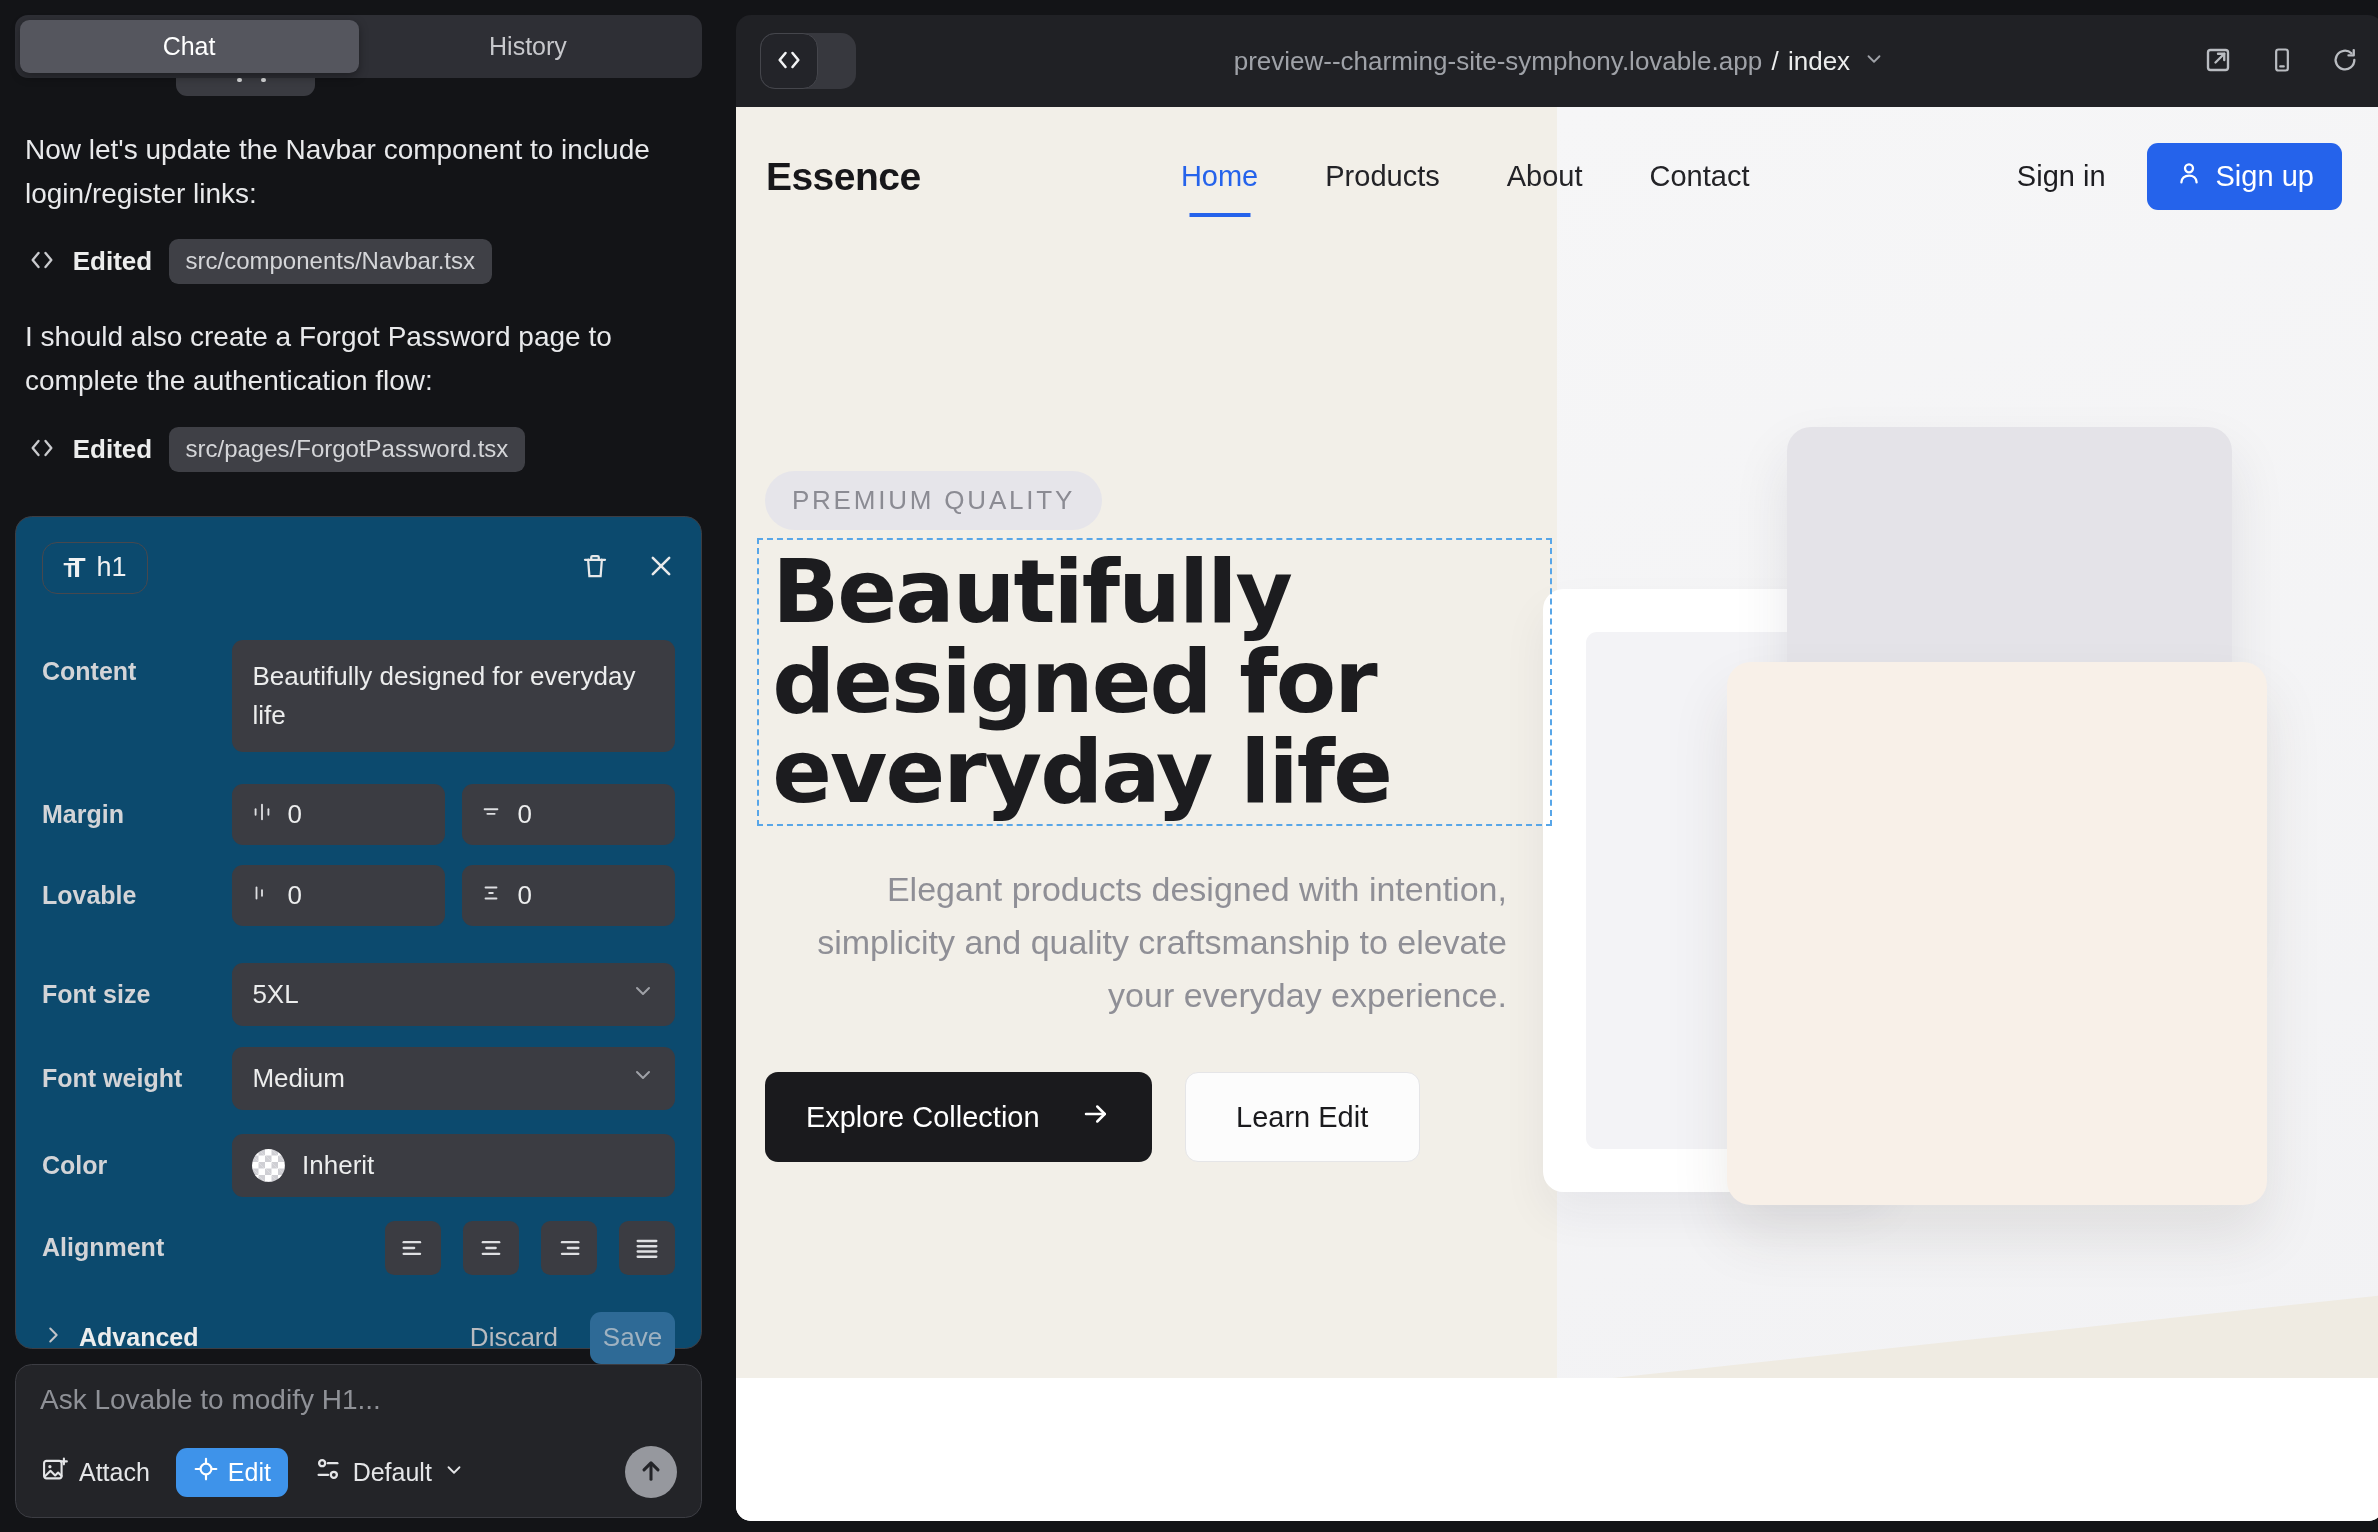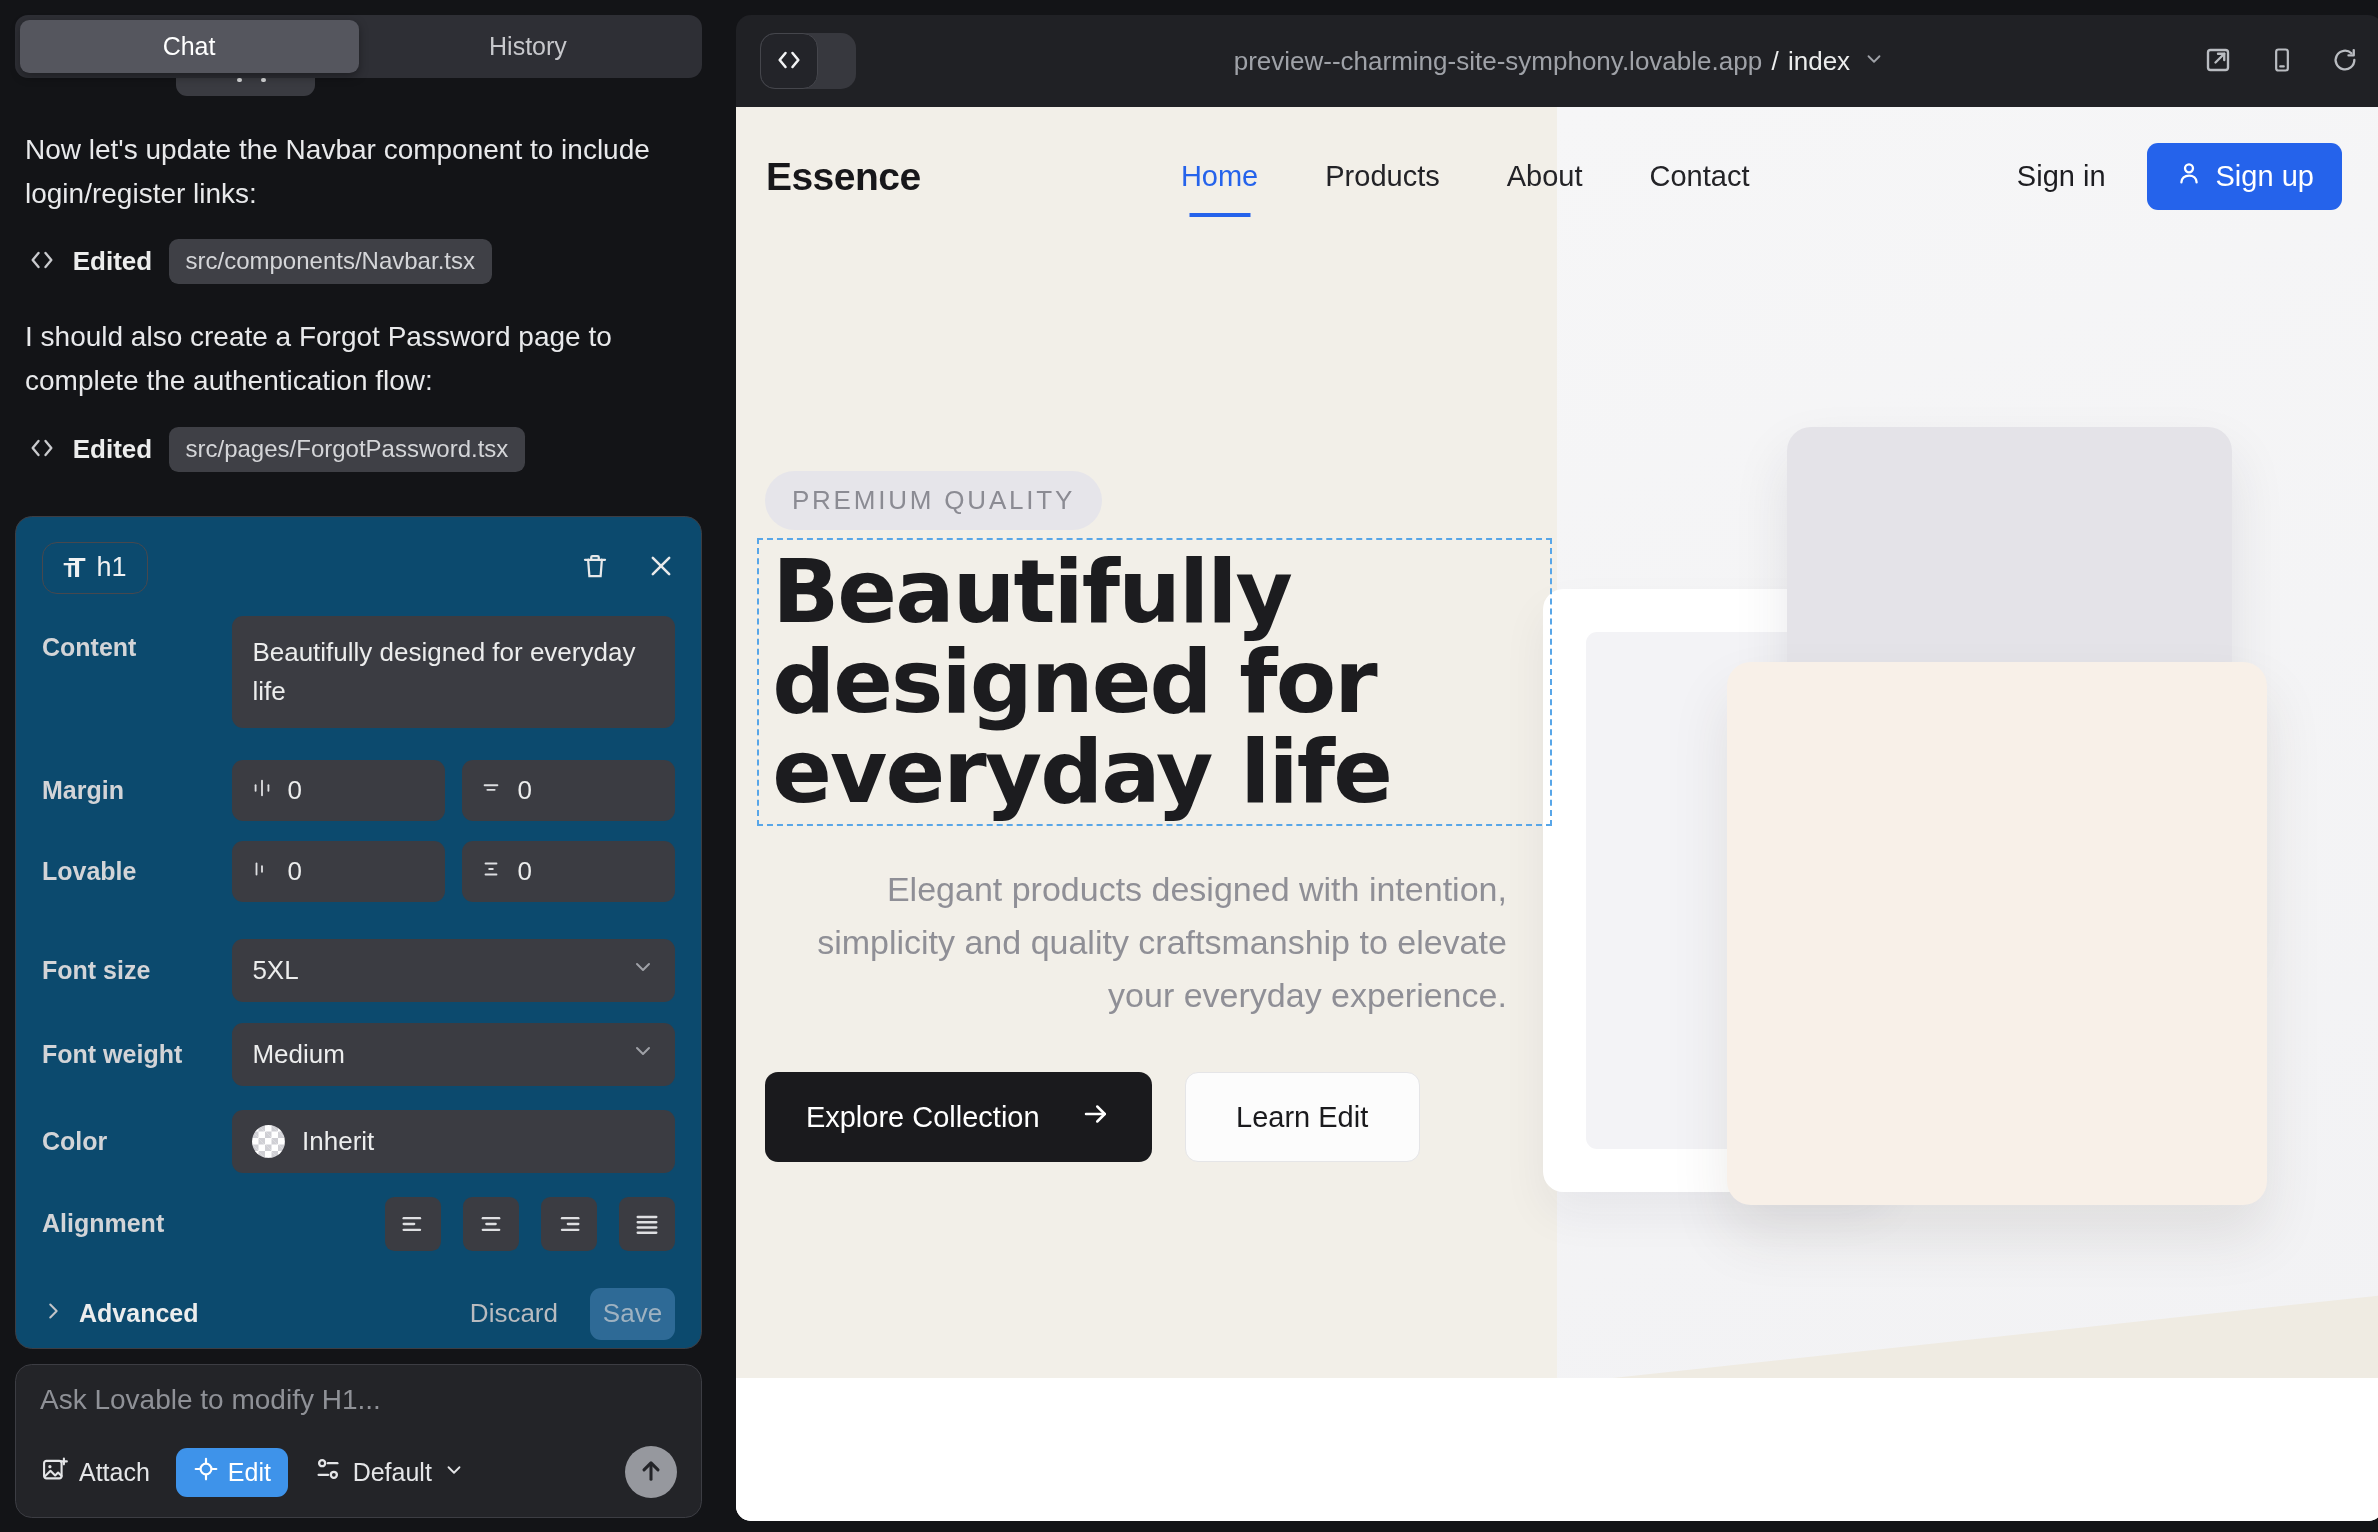--- a/index.html
+++ b/index.html
@@ -34,21 +34,21 @@
     background:#0c4a6e; border:1.9px solid #3c3d43; border-radius:16.7px; padding:20.4px 26px; z-index:3; }
   .ed-header { display:flex; align-items:center; height:61px; }
   .tag-pill { display:flex; align-items:center; gap:11px; border:1.9px solid #47484e;
     border-radius:15px; padding:9.3px 20.4px; color:#f0f1f2; }
   .tag-pill .tt-small { font-size:20.4px; font-weight:bold; }
   .tag-pill .tt-big { font-size:28px; font-weight:bold; margin-left:-7.4px; }
   .tag-pill .tagname { font-size:27px; }
   .ed-actions { margin-left:auto; display:flex; align-items:center; gap:37px; color:#e8e9ea; }
 
   .row { display:flex; align-items:center; margin-top:24px; }
-  .row-top { align-items:flex-start; margin-top:18px; }
+  .row-top { align-items:flex-start; margin-top:42px; }
   .lbl { width:190px; font-size:25px; font-weight:600; color:#d3d4d7; flex-shrink:0; }
   .row-top .lbl { margin-top:16.7px; }
   .content-field { flex:1; background:#3b3c42; border-radius:11px; padding:16.7px 20.4px;
     font-size:26px; line-height:39px; color:#eceded; min-height:109px; }
   .pair { flex:1; display:flex; gap:16.7px; }
   .mini-field { flex:1; height:61px; background:#3b3c42; border-radius:11px;
     display:flex; align-items:center; gap:15px; padding:0 18.6px; color:#eceded; font-size:26px; }
   .mini-field svg { color:#dddee1; flex-shrink:0; }
   .select { flex:1; height:63px; background:#3b3c42; border-radius:11px;
     display:flex; align-items:center; padding:0 20.4px; color:#eceded; font-size:26px; }

